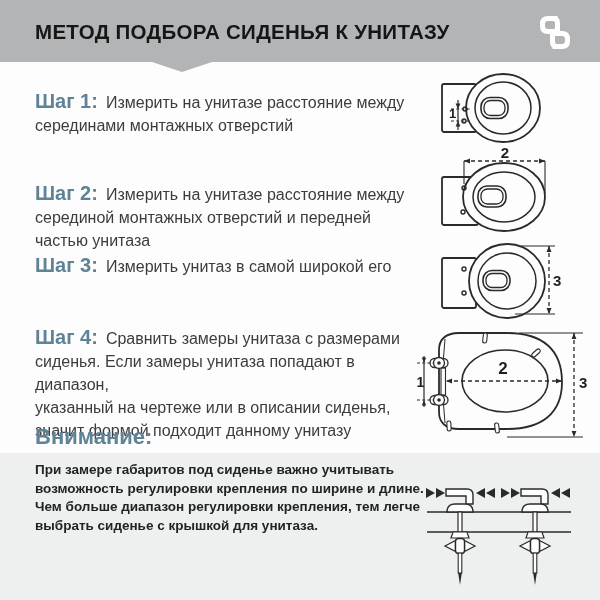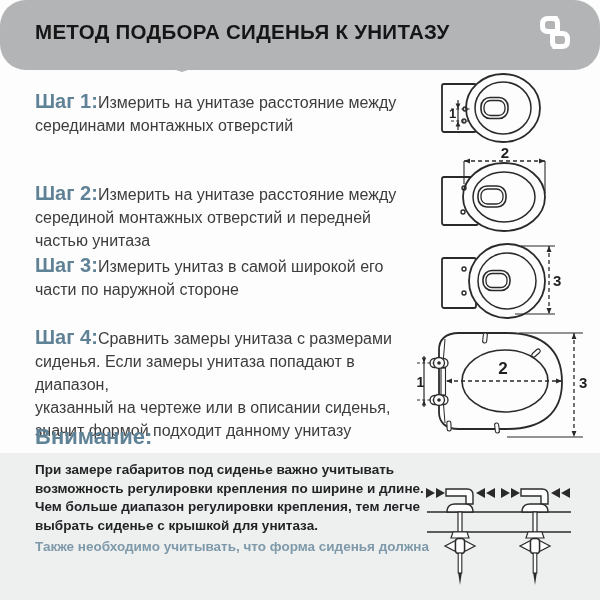--- a/index.html
+++ b/index.html
@@ -1,28 +1,28 @@
 <!DOCTYPE html>
 <html style="--header_bg: #b2b4b6; --footer_bg: #eef0f0; --accent: #5f8296; --note: #7e99a9; --text: #2f2f31; --line: #2a2a2a;"><head>
 <meta charset="utf-8">
 <style>
   html,body{margin:0;padding:0;background:#e9e9e9;}
   .page{position:relative;width:600px;height:600px;overflow:hidden;background:#fdfdfd;
         font-family:"Liberation Sans", sans-serif;color:var(--text,#2f2f31);}
   
-  .header{position:absolute;left:0;top:0;width:600px;height:70px;background:var(--header_bg,#b2b4b6);border-radius:26px;}
+  .header{position:absolute;left:0;top:0;width:600px;height:62px;background:var(--header_bg,#b2b4b6);}
   .title{position:absolute;left:35px;top:0;height:62px;line-height:64px;font-size:20.5px;
          font-weight:700;letter-spacing:.3px;color:#161616;white-space:nowrap;}
   .logo{position:absolute;left:539px;top:14px;}
   .notch{position:absolute;left:152px;top:62px;width:0;height:0;
          border-left:30px solid transparent;border-right:30px solid transparent;
          border-top:10px solid var(--header_bg,#b2b4b6);}
   
   .step{position:absolute;left:35px;width:395px;font-size:16px;line-height:23px;color:#3c3c3e;}
-  .slabel{font-size:20px;font-weight:700;color:var(--accent,#5f8296);margin-right:0;}
+  .slabel{font-size:20px;font-weight:700;color:var(--accent,#5f8296);margin-right:8px;}
   .attention{position:absolute;left:35px;top:424px;font-size:22px;font-weight:700;
              color:var(--accent,#5f8296);}
   
   .footer{position:absolute;left:0;top:453px;width:600px;height:147px;background:var(--footer_bg,#eef0f0);}
   .ftext{position:absolute;left:35px;top:8px;width:410px;font-size:13.5px;line-height:18.5px;
          font-weight:600;color:#222325;}
   .fnote{position:absolute;left:35px;top:84px;width:410px;font-size:13.5px;line-height:19px;
          font-weight:600;color:var(--note,#7e99a9);}
   .diagram{position:absolute;}
   svg text{font-family:"Liberation Sans", sans-serif;font-weight:700;fill:#1f1f21;}
@@ -54,21 +54,20 @@
   </div>
 
   <div class="step" style="top:182px">
     <div><span class="slabel">Шаг 2:</span><span>Измерить на унитазе расстояние между</span></div>
     <div>серединой монтажных отверстий и передней</div>
     <div>частью унитаза</div>
   </div>
 
   <div class="step" style="top:254px">
     <div><span class="slabel">Шаг 3:</span><span>Измерить унитаз в самой широкой его</span></div>
-    <div>части по наружной стороне</div>
   </div>
 
   <div class="step" style="top:326px">
     <div><span class="slabel">Шаг 4:</span><span>Сравнить замеры унитаза с размерами</span></div>
     <div>сиденья. Если замеры унитаза попадают в диапазон,</div>
     <div>указанный на чертеже или в описании сиденья,</div>
     <div>значит формой подходит данному унитазу</div>
   </div>
 
   <div class="attention">Внимание:</div>
@@ -167,21 +166,20 @@
   </div>
 
   <div class="footer">
     <div class="ftext">
       <div>При замере габаритов под сиденье важно учитывать</div>
       <div>возможность регулировки крепления по ширине и длине.</div>
       <div>Чем больше диапазон регулировки крепления,  тем легче</div>
       <div>выбрать сиденье с крышкой для унитаза.</div>
     </div>
     <div class="fnote">
-      <div>Также необходимо учитывать, что форма сиденья должна</div>
     </div>
 
     <div class="diagram" style="left:425px;top:15px">
       <svg width="150" height="122" viewBox="0 0 150 122">
         <defs>
           <g id="mountfix">
             <polygon class="dk" points="1,20 1,30 10,25"></polygon>
             <polygon class="dk" points="11,20 11,30 20,25"></polygon>
             <polygon class="dk" points="70,20 70,30 61,25"></polygon>
             <polygon class="dk" points="60,20 60,30 51,25"></polygon>

